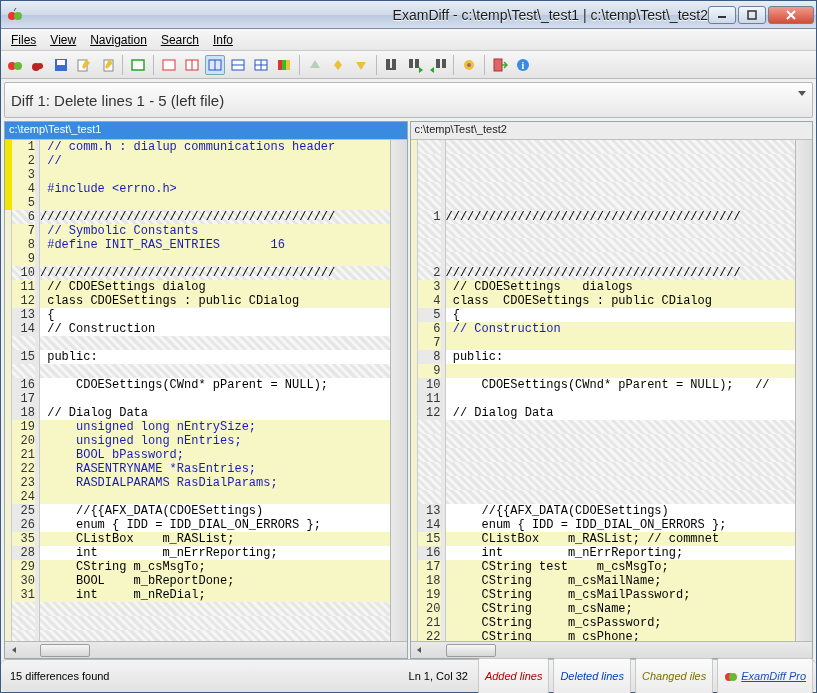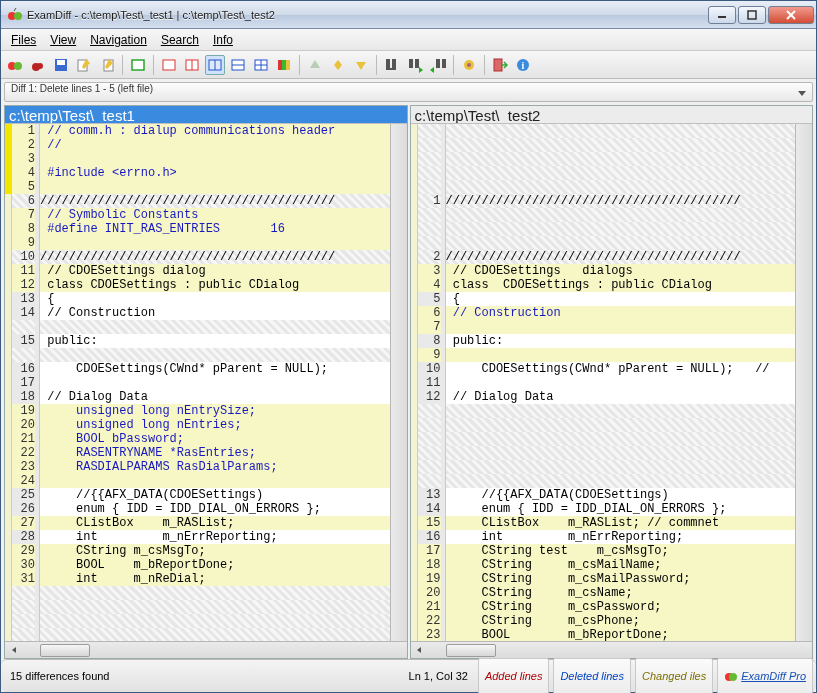--- a/index.html
+++ b/index.html
@@ -1,35 +1,35 @@
 <!DOCTYPE html>
 <html><head>
 <meta charset="utf-8">
 <style>
   * { box-sizing: border-box; margin: 0; padding: 0; }
   body { font-family: "Segoe UI", Tahoma, sans-serif; font-size: 12px; background: #d6dde6; width: 817px; height: 693px; overflow: hidden; position: relative; }
   .window { width: 817px; height: 693px; border: 1px solid #3b5a7f; background: #f0f0f0; display: flex; flex-direction: column; }
   .titlebar { height: 28px; background: linear-gradient(to bottom, #e8eef7 0%, #d0dae9 50%, #b9c8de 51%, #d5dfef 100%); display: flex; align-items: center; padding: 0 2px 0 6px; border-bottom: 1px solid #7a8aa0; }
   .titlebar .icon { width: 16px; height: 16px; margin-right: 4px; }
-  .titlebar .title { flex: 1; color: #1a1a1a; font-size: 11px; text-shadow: 0 1px 0 #fff; white-space: nowrap; overflow: hidden; }
+  .titlebar .title { flex: 1; color: #1a1a1a; font-size: 14px; text-shadow: 0 1px 0 #fff; white-space: nowrap; overflow: hidden; text-align: right; }
   .winbtns { display: flex; gap: 2px; }
   .winbtn { width: 28px; height: 18px; border-radius: 3px; border: 1px solid #6f7f95; background: linear-gradient(to bottom,#f3f7fc,#ccd8ea); display:flex; align-items:center; justify-content:center; font-size:10px; color:#2a2a2a; }
   .winbtn.close { background: linear-gradient(to bottom,#f19b8e,#d34c36); color:#fff; width:46px;}
   .winbtn.close svg{stroke:#fff;}
   .menubar { height: 22px; background: linear-gradient(to bottom,#f7f7f7,#e8e8e8); display:flex; align-items:center; padding: 0 4px; gap: 2px; border-bottom:1px solid #c9c9c9;text-decoration:underline;}
   .menuitem { padding: 2px 6px; color:#000;}
   .menuitem u { text-decoration: underline; }
   .toolbar { height: 28px; background: linear-gradient(to bottom,#f7f7f7,#e4e4e4); display:flex; align-items:center; padding: 2px 4px; gap: 3px; border-bottom:1px solid #bbb;}
   .tbtn { width:20px; height:20px; display:flex; align-items:center; justify-content:center; border:1px solid transparent; border-radius:2px;}
   .tsep { width:1px; height:20px; background:#bbb; margin:0 2px; }
-  .diffbar { height:20px; background: linear-gradient(to bottom,#fdfdfd,#e8e8e8); border:1px solid #b7b7b7; margin:3px; display:flex; padding:0 6px; font-size:10px; color:#333; border-radius:2px; position:relative;}
+  .diffbar { height:36px; background: linear-gradient(to bottom,#fdfdfd,#e8e8e8); border:1px solid #b7b7b7; margin:3px; display:flex; align-items:center; padding:0 6px; font-size:15px; color:#333; border-radius:2px; position:relative;}
   .diffbar .dd { position:absolute; right:2px; top:2px; width:16px; height:16px; display:flex; align-items:center; justify-content:center;}
   .panes { flex:1; display:flex; margin:0 3px 0 3px; gap:2px; min-height:0;}
   .pane { flex:1; display:flex; flex-direction:column; border:1px solid #9aa; background:#fff; min-width:0;}
-  .pathdr { height:18px; font-size:15px; padding:1px 4px; background:#ececec; border-bottom:1px solid #bfbfbf; color:#222; white-space:nowrap; overflow:hidden;}
+  .pathdr { height:18px; font-size:11px; padding:1px 4px; background:#ececec; border-bottom:1px solid #bfbfbf; color:#222; white-space:nowrap; overflow:hidden;}
   .pathdr.active { background:#3a8be0; color:#fff;}
   .codearea { flex:1; position:relative; overflow:hidden; display:flex;}
   .indicator { width:7px; background:#f3f3d0; border-right:1px solid #ccc; position:relative;}
   .ind-y { position:absolute; left:0; width:7px; background:#f2e600;}
   .gutter { width:28px; background:#e9e9e9; border-right:1px solid #c9c9c9; font-family:"Courier New",monospace; font-size:12px; text-align:right; padding-right:4px; line-height:14px; color:#333;}
   .code { flex:1; font-family:"Courier New",monospace; font-size:12px; line-height:14px; white-space:pre; overflow:hidden; color:#000;}
   .coderow { height:14px; }
   .bg-hatch { background: repeating-linear-gradient(45deg,#e6e6e6 0,#e6e6e6 3px,#f6f6f6 3px,#f6f6f6 6px); }
   .bg-changed { background:#f7f7c6; }
   .bg-white { background:#fff; }
@@ -261,21 +261,21 @@
             <div class="coderow ">17</div>
             <div class="coderow ">18</div>
             <div class="coderow bg-changed">19</div>
             <div class="coderow bg-changed">20</div>
             <div class="coderow bg-changed">21</div>
             <div class="coderow bg-changed">22</div>
             <div class="coderow bg-changed">23</div>
             <div class="coderow bg-changed">24</div>
             <div class="coderow ">25</div>
             <div class="coderow ">26</div>
-            <div class="coderow bg-changed">27</div>
+            <div class="coderow bg-changed">35</div>
             <div class="coderow ">28</div>
             <div class="coderow bg-changed">29</div>
             <div class="coderow bg-changed">30</div>
             <div class="coderow bg-changed">31</div>
             <div class="coderow bg-hatch"></div>
             <div class="coderow bg-hatch"></div>
             <div class="coderow bg-hatch"></div>
             <div class="coderow bg-hatch"></div>
             <div class="coderow bg-hatch"></div>
           </div>

